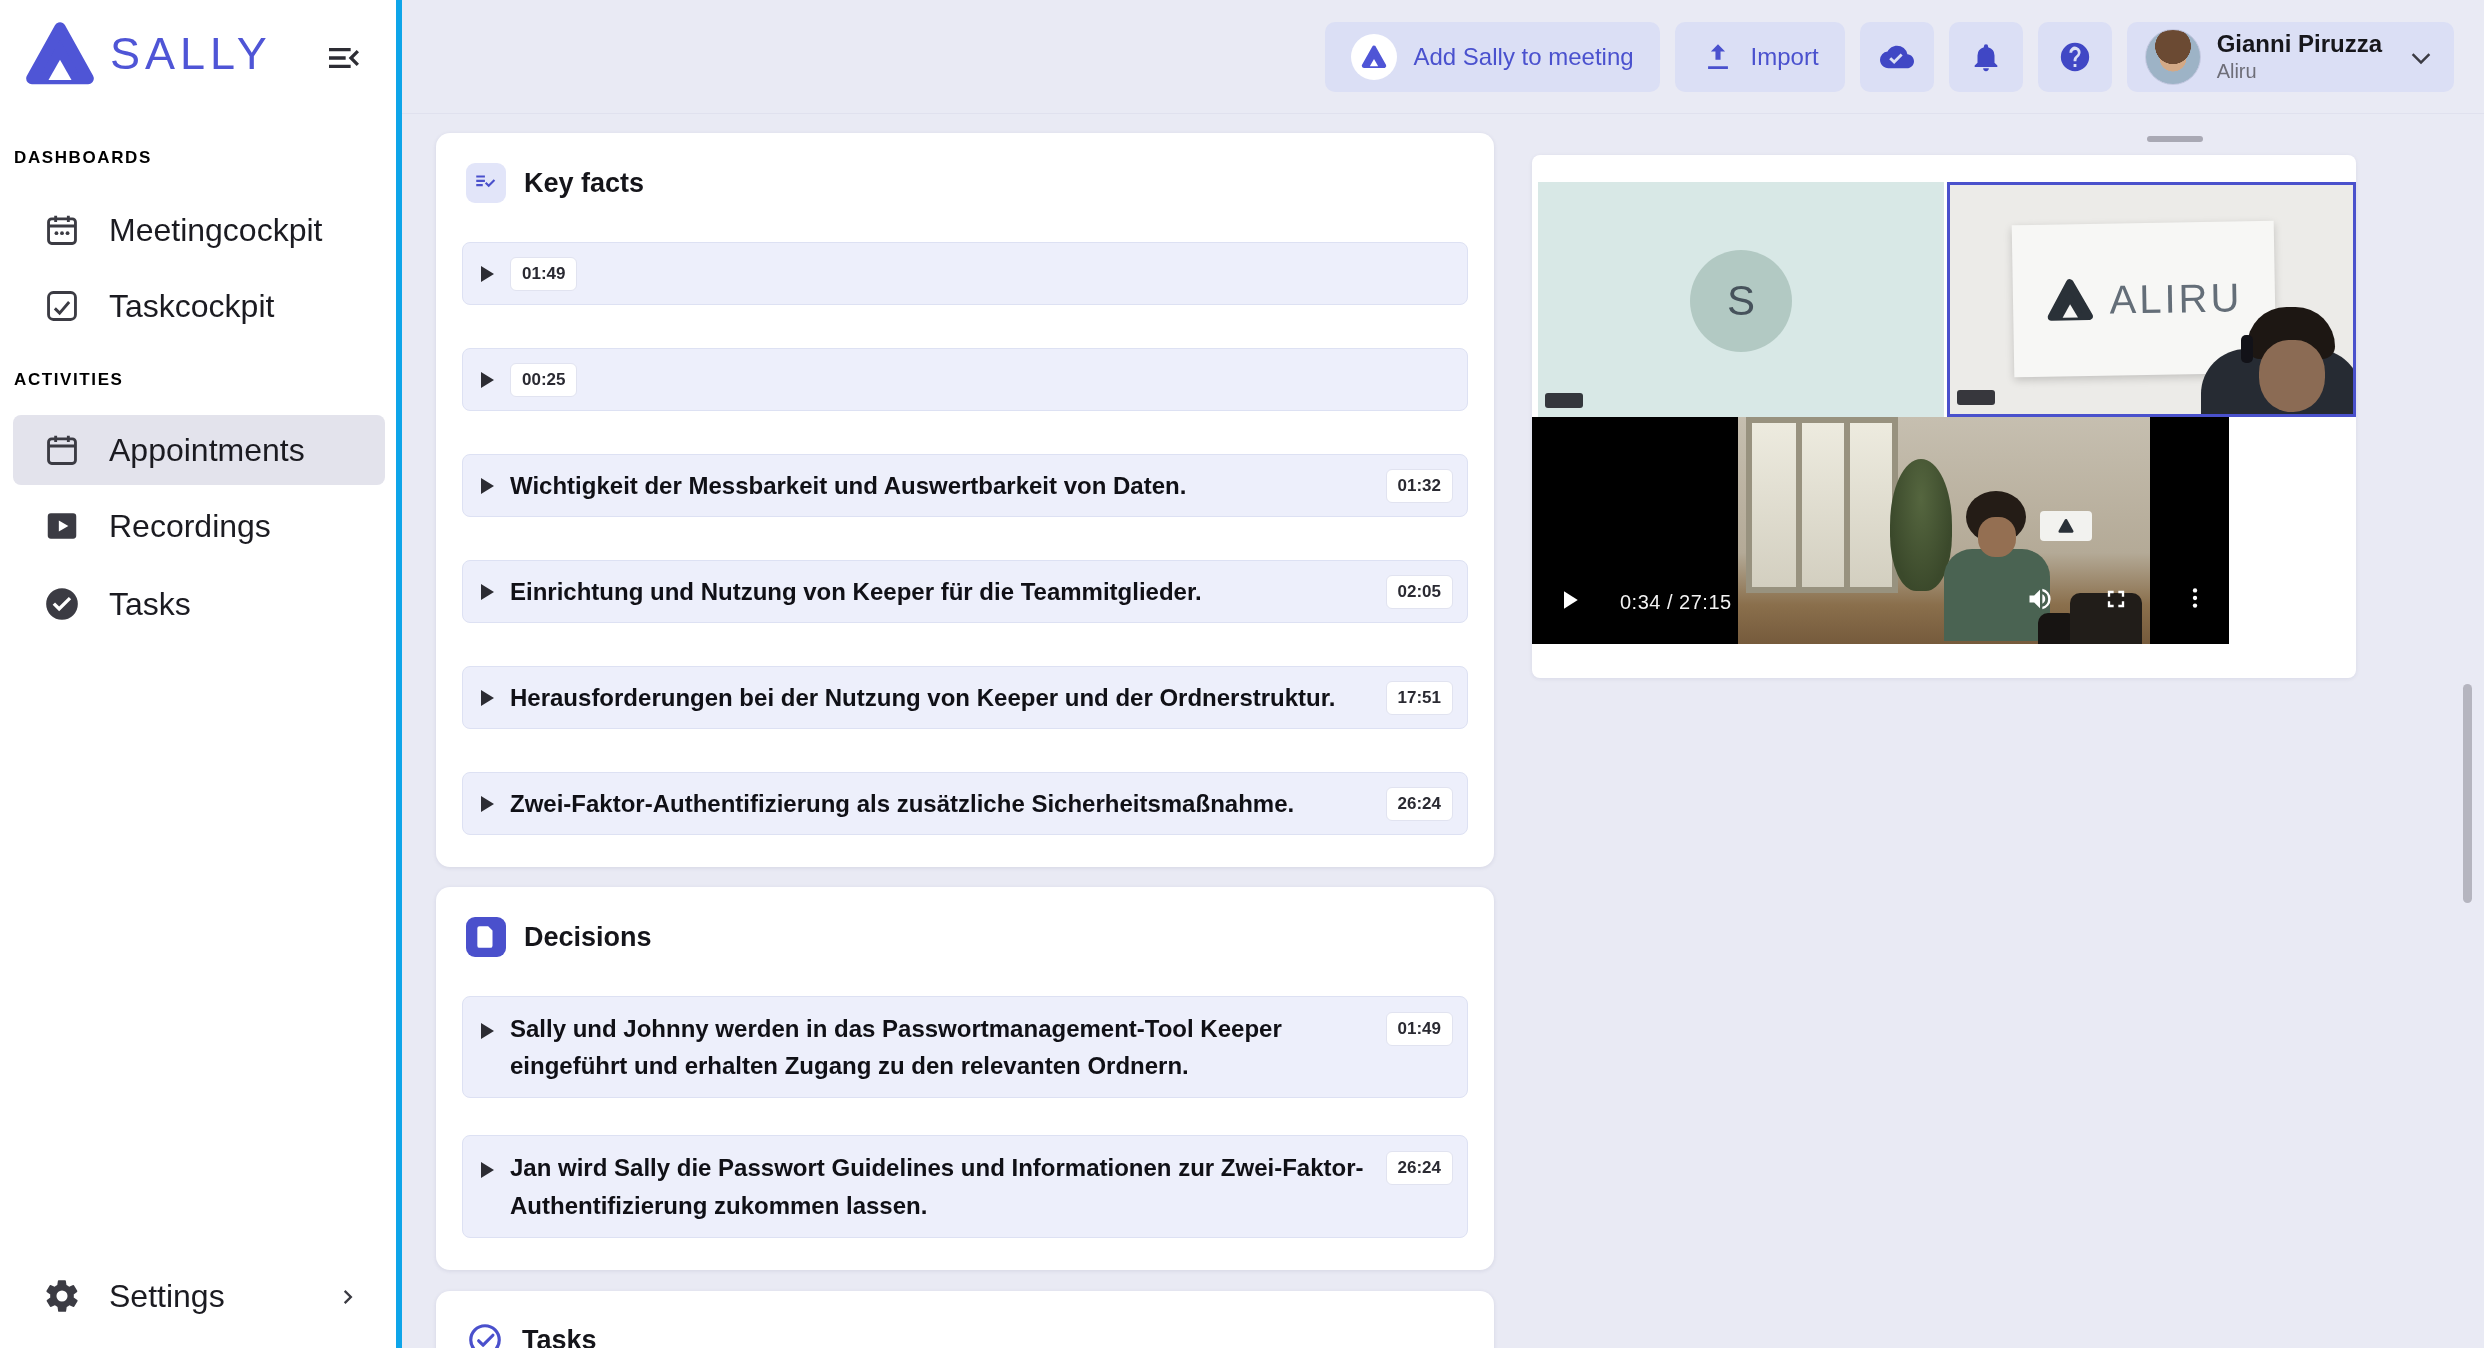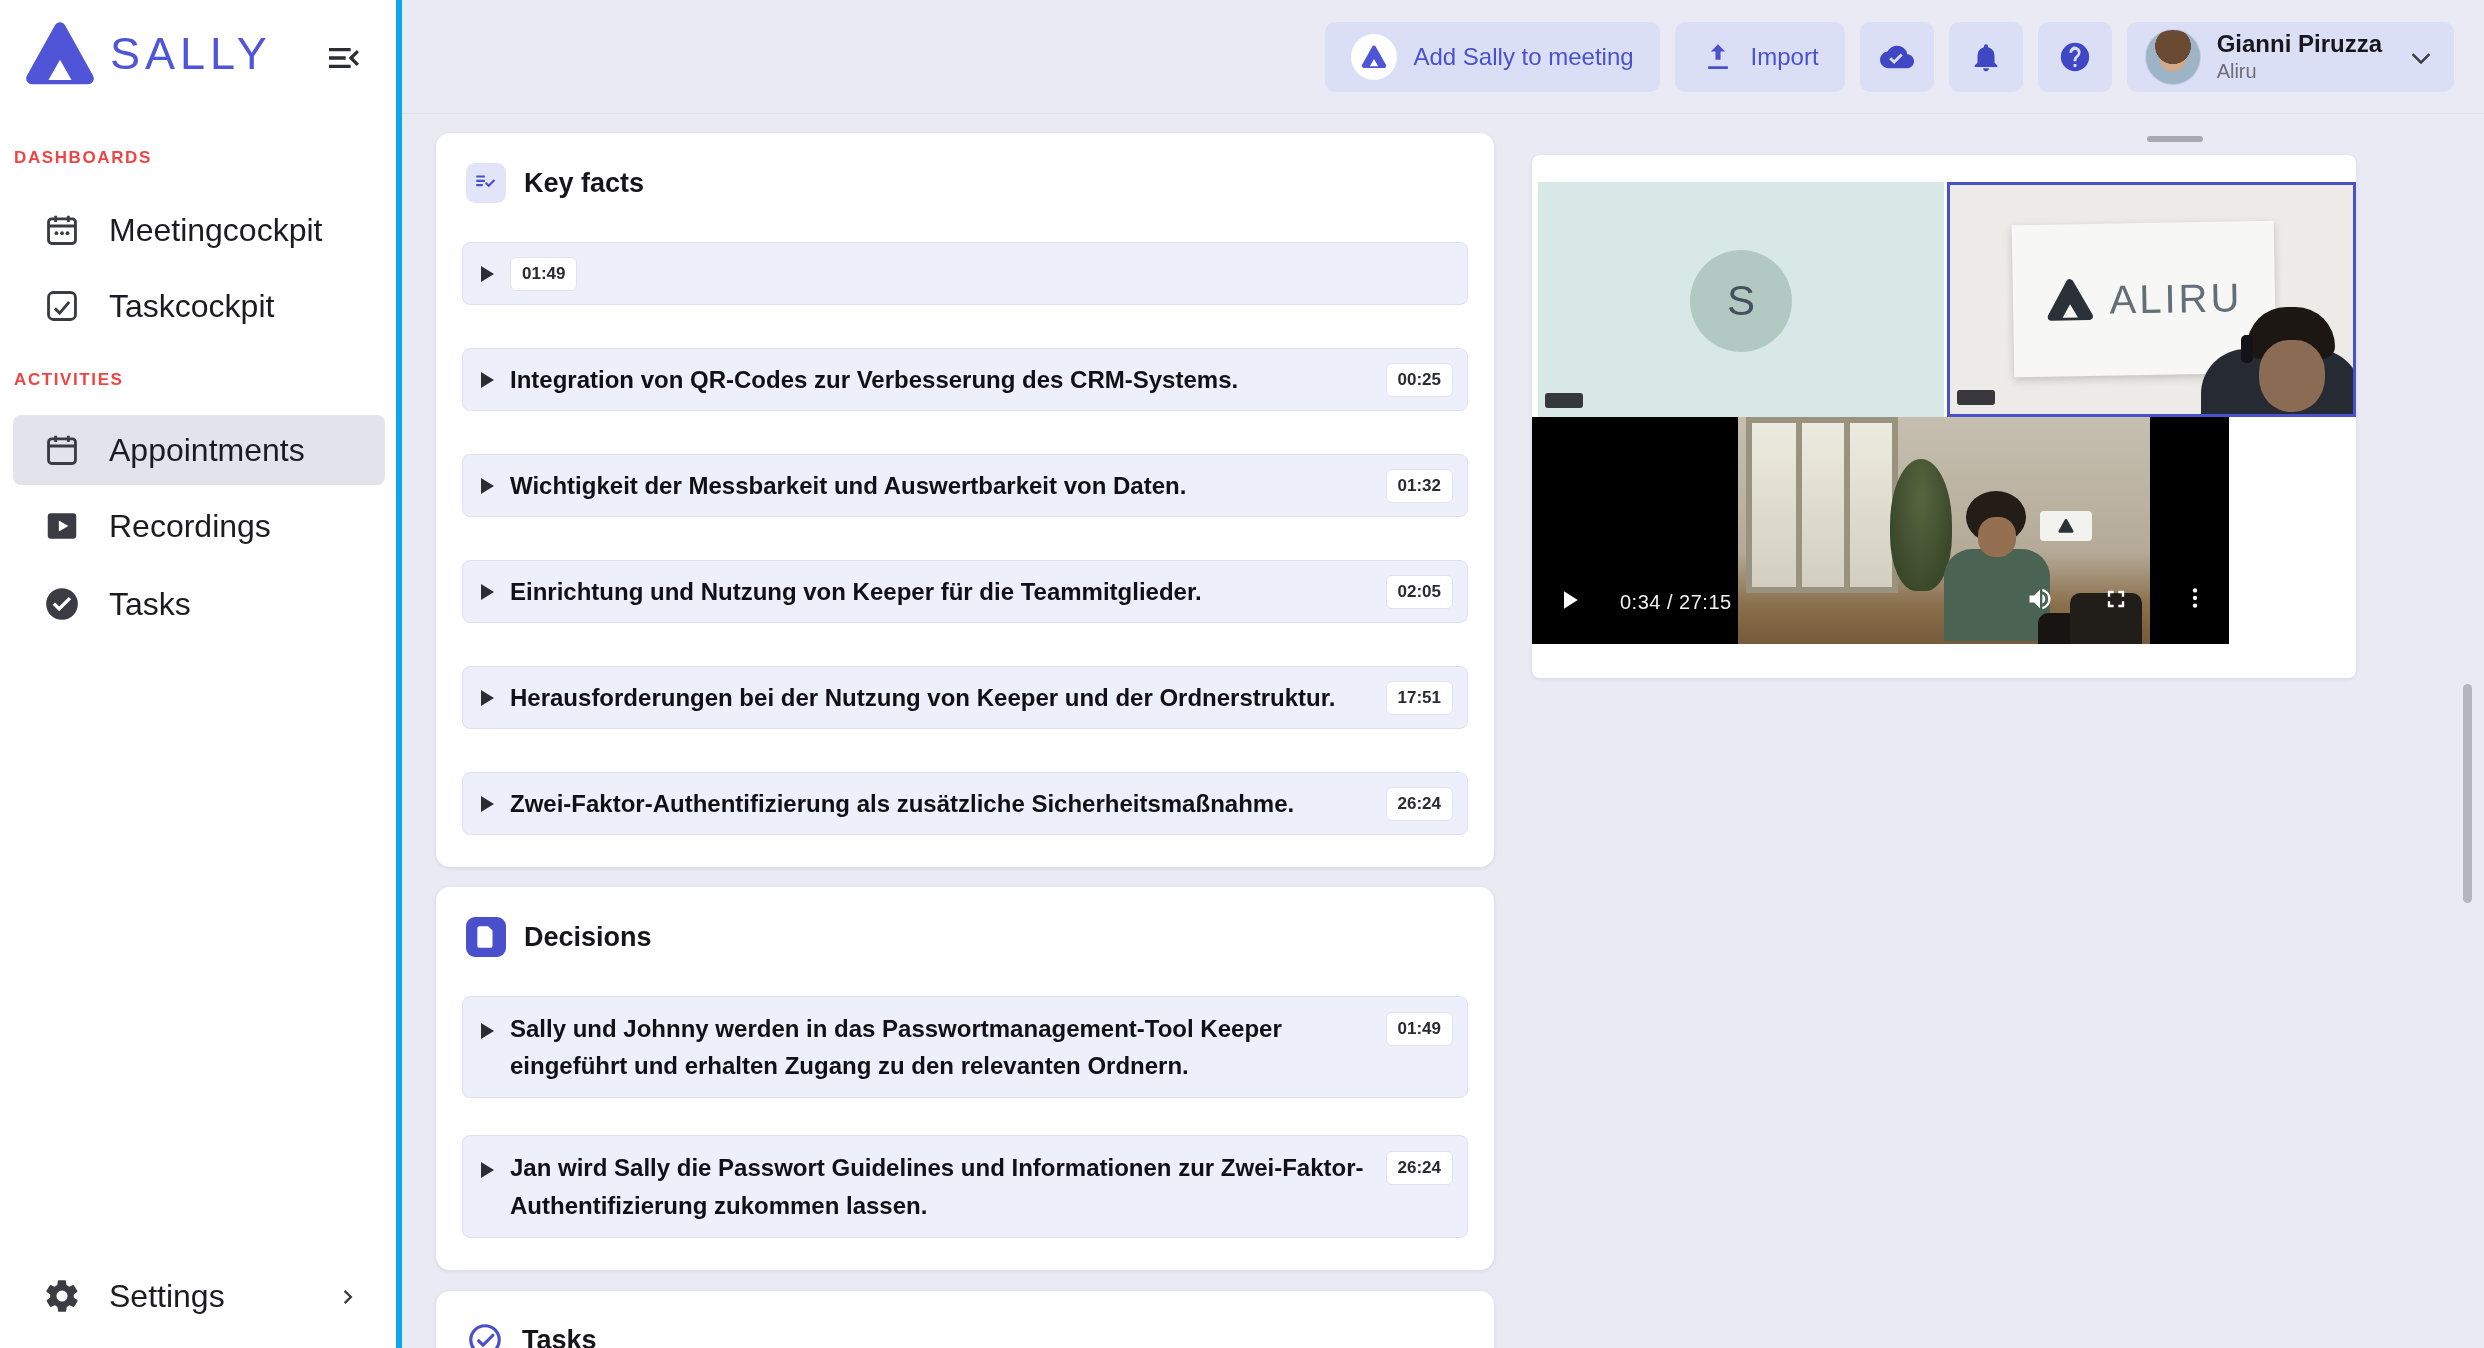--- a/index.html
+++ b/index.html
@@ -7,21 +7,21 @@
   .page { position:relative; width:2484px; height:1348px; background:#e9eaf4; overflow:hidden; }
 
   
   .sidebar { position:absolute; left:0; top:0; width:402px; height:100%; background:#ffffff; border-right:6px solid #0ea5e9; z-index:5; }
   .logo-row { position:absolute; left:24px; top:18px; display:flex; align-items:center; gap:14px; }
   .logo-mark { width:72px; height:72px; color:#4f55d6; }
   .logo-mark svg { width:100%; height:100%; }
   .brand { font-size:45px; color:#4f55d6; font-weight:500; letter-spacing:5px; }
   .collapse-btn { position:absolute; right:32px; top:38px; width:40px; height:40px; color:#2d2d34; background:none; border:none; cursor:pointer; }
   .collapse-btn svg { width:100%; height:100%; }
-  .side-label { position:absolute; left:14px; font-size:17px; letter-spacing:1.6px; color:#ef4444; font-weight:600; }
+  .side-label { position:absolute; left:14px; font-size:17px; letter-spacing:1.6px; color:#000000; font-weight:600; }
   .side-item { position:absolute; left:13px; width:372px; height:70px; display:flex; align-items:center; gap:28px; padding-left:30px; border-radius:8px; font-size:32px; color:#1b1b21; cursor:pointer; }
   .side-item.selected { background:#e3e3ec; }
   .side-icon { width:38px; height:38px; color:#3b3b43; flex:none; }
   .side-icon svg { width:100%; height:100%; }
   .side-chevron { position:absolute; right:22px; width:28px; height:28px; color:#3b3b43; }
   .side-chevron svg { width:100%; height:100%; }
 
   
   .topbar { position:absolute; left:402px; top:0; right:0; height:114px; background:#e9eaf4; border-bottom:1px solid #e0e1ee; display:flex; align-items:center; justify-content:flex-end; gap:15px; padding-right:30px; }
   .tb-btn { height:70px; border-radius:10px; background:#dbdff5; color:#4a51ce; display:flex; align-items:center; gap:16px; padding:0 26px; font-size:24px; font-weight:500; border:none; cursor:pointer; font-family:"Liberation Sans", sans-serif; }
@@ -260,21 +260,20 @@
       </span>
       <span class="card-title">Key facts</span>
     </div>
     <div class="acc-list">
       <div class="acc-row">
         <span class="tri"></span>
         <span class="time-badge">01:49</span>
       </div>
       <div class="acc-row">
         <span class="tri"></span>
-        <span class="acc-text">Integration von QR-Codes zur Verbesserung des CRM-Systems.</span>
         <span class="time-badge">00:25</span>
       </div>
       <div class="acc-row">
         <span class="tri"></span>
         <span class="acc-text">Wichtigkeit der Messbarkeit und Auswertbarkeit von Daten.</span>
         <span class="time-badge">01:32</span>
       </div>
       <div class="acc-row">
         <span class="tri"></span>
         <span class="acc-text">Einrichtung und Nutzung von Keeper für die Teammitglieder.</span>

